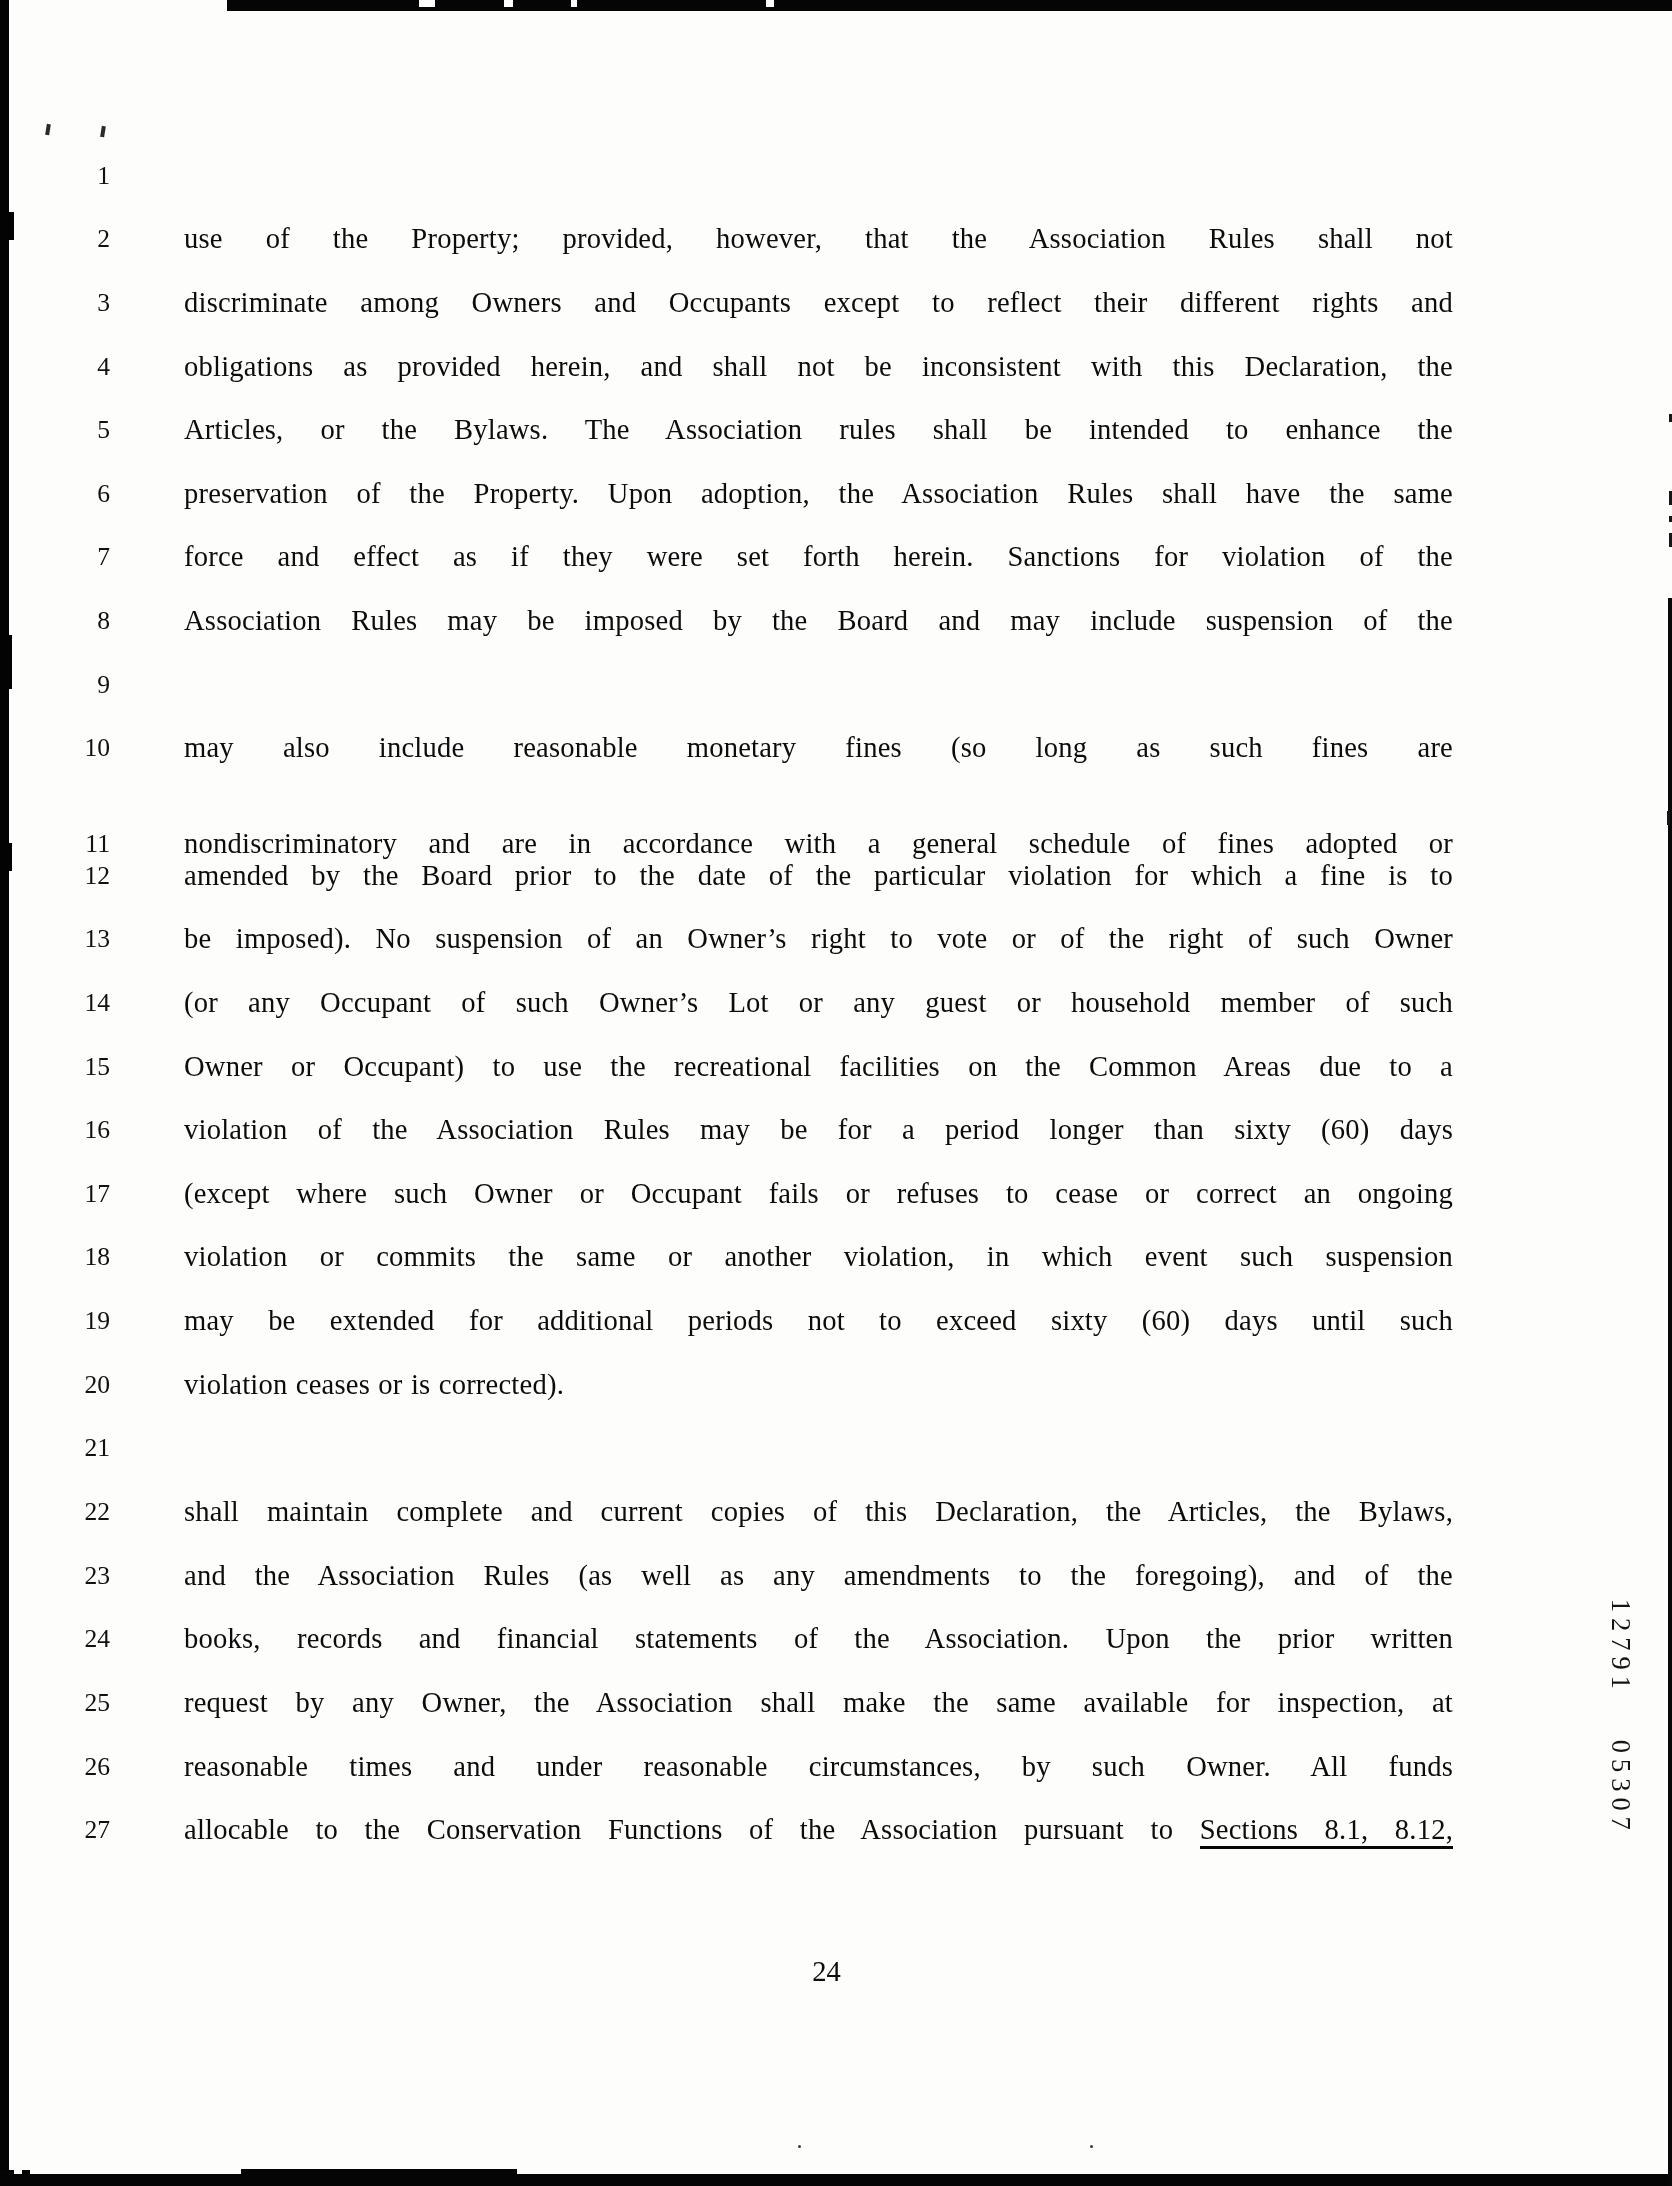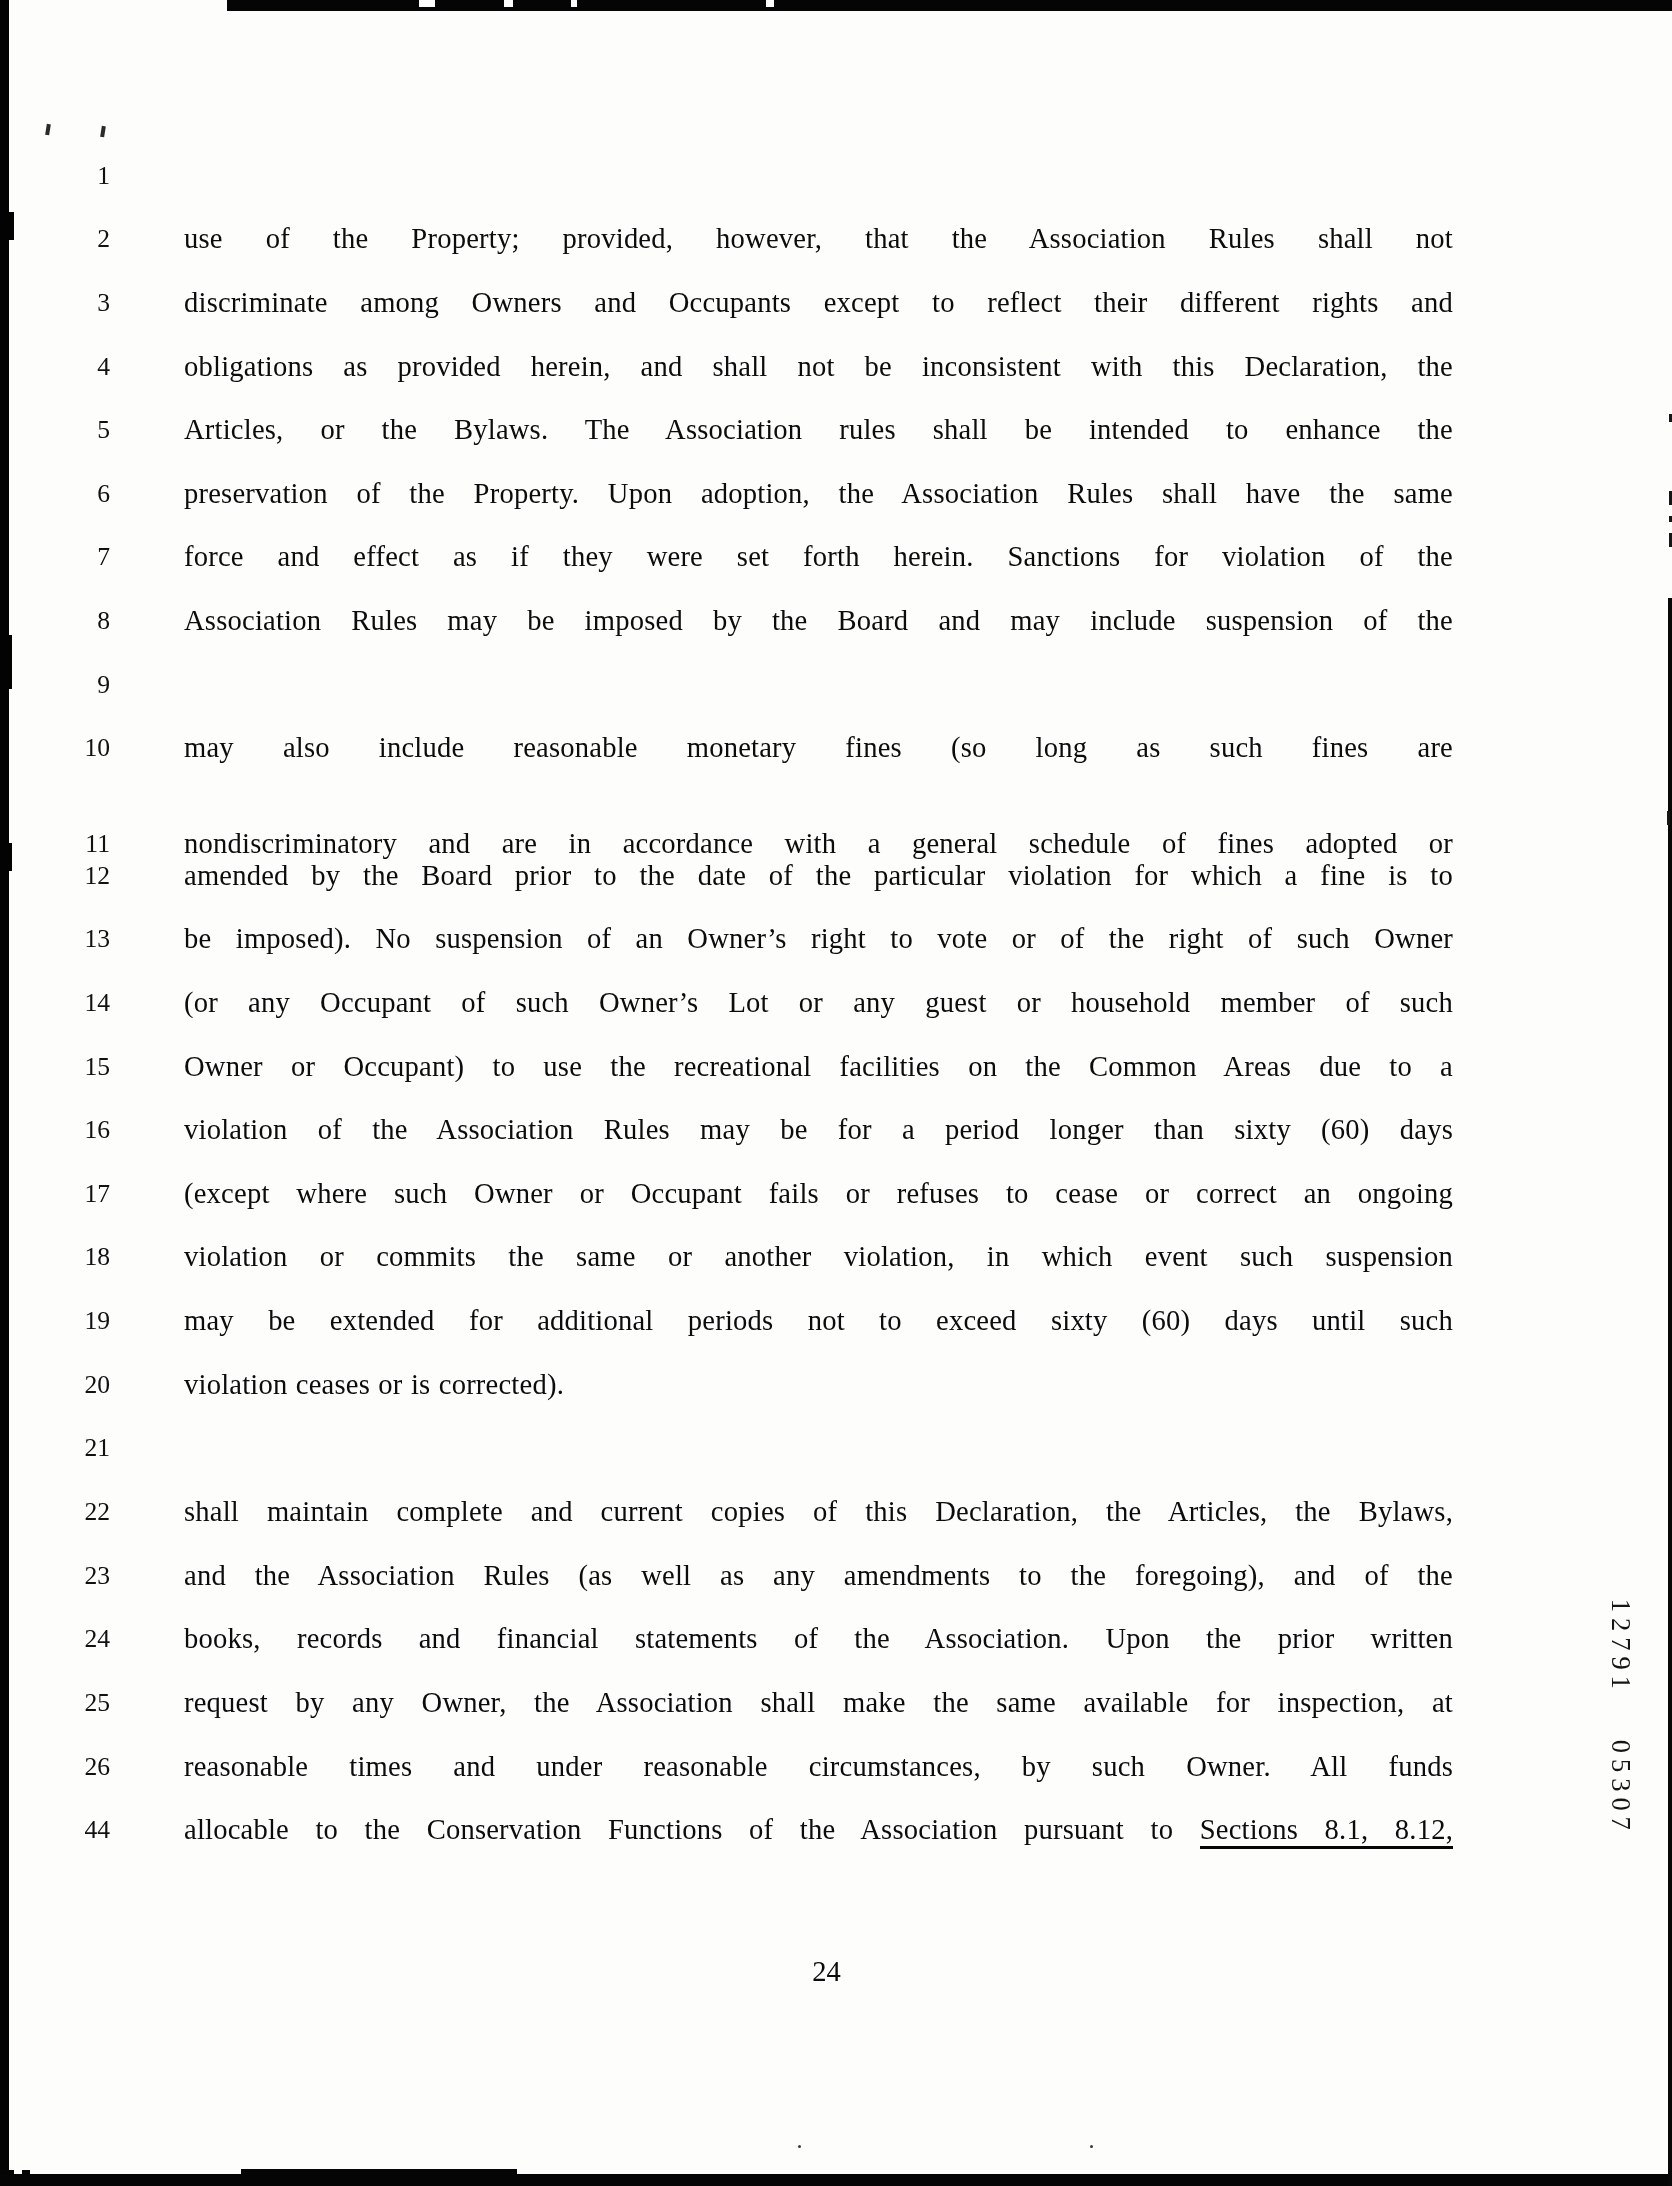--- a/index.html
+++ b/index.html
@@ -180,21 +180,21 @@
       </div>
       <div class="line-row" style="top: 1685px;">
         <div class="line-number">25</div>
         <div class="line-text"><span>request by any Owner, the Association shall make the same available for inspection, at</span></div>
       </div>
       <div class="line-row" style="top: 1749px;">
         <div class="line-number">26</div>
         <div class="line-text"><span>reasonable times and under reasonable circumstances, by such Owner.  All funds</span></div>
       </div>
       <div class="line-row" style="top: 1812px;">
-        <div class="line-number">44</div>
+        <div class="line-number">27</div>
         <div class="line-text"><span>allocable to the Conservation Functions of the Association pursuant to</span> <span class="u">Sections 8.1, 8.12,</span></div>
       </div>
     </div>
 
   <div class="page-number">24</div>
 
   <div class="stamp" id="stamp1">12791</div>
   <div class="stamp" id="stamp2">05307</div>
 
 </div>

